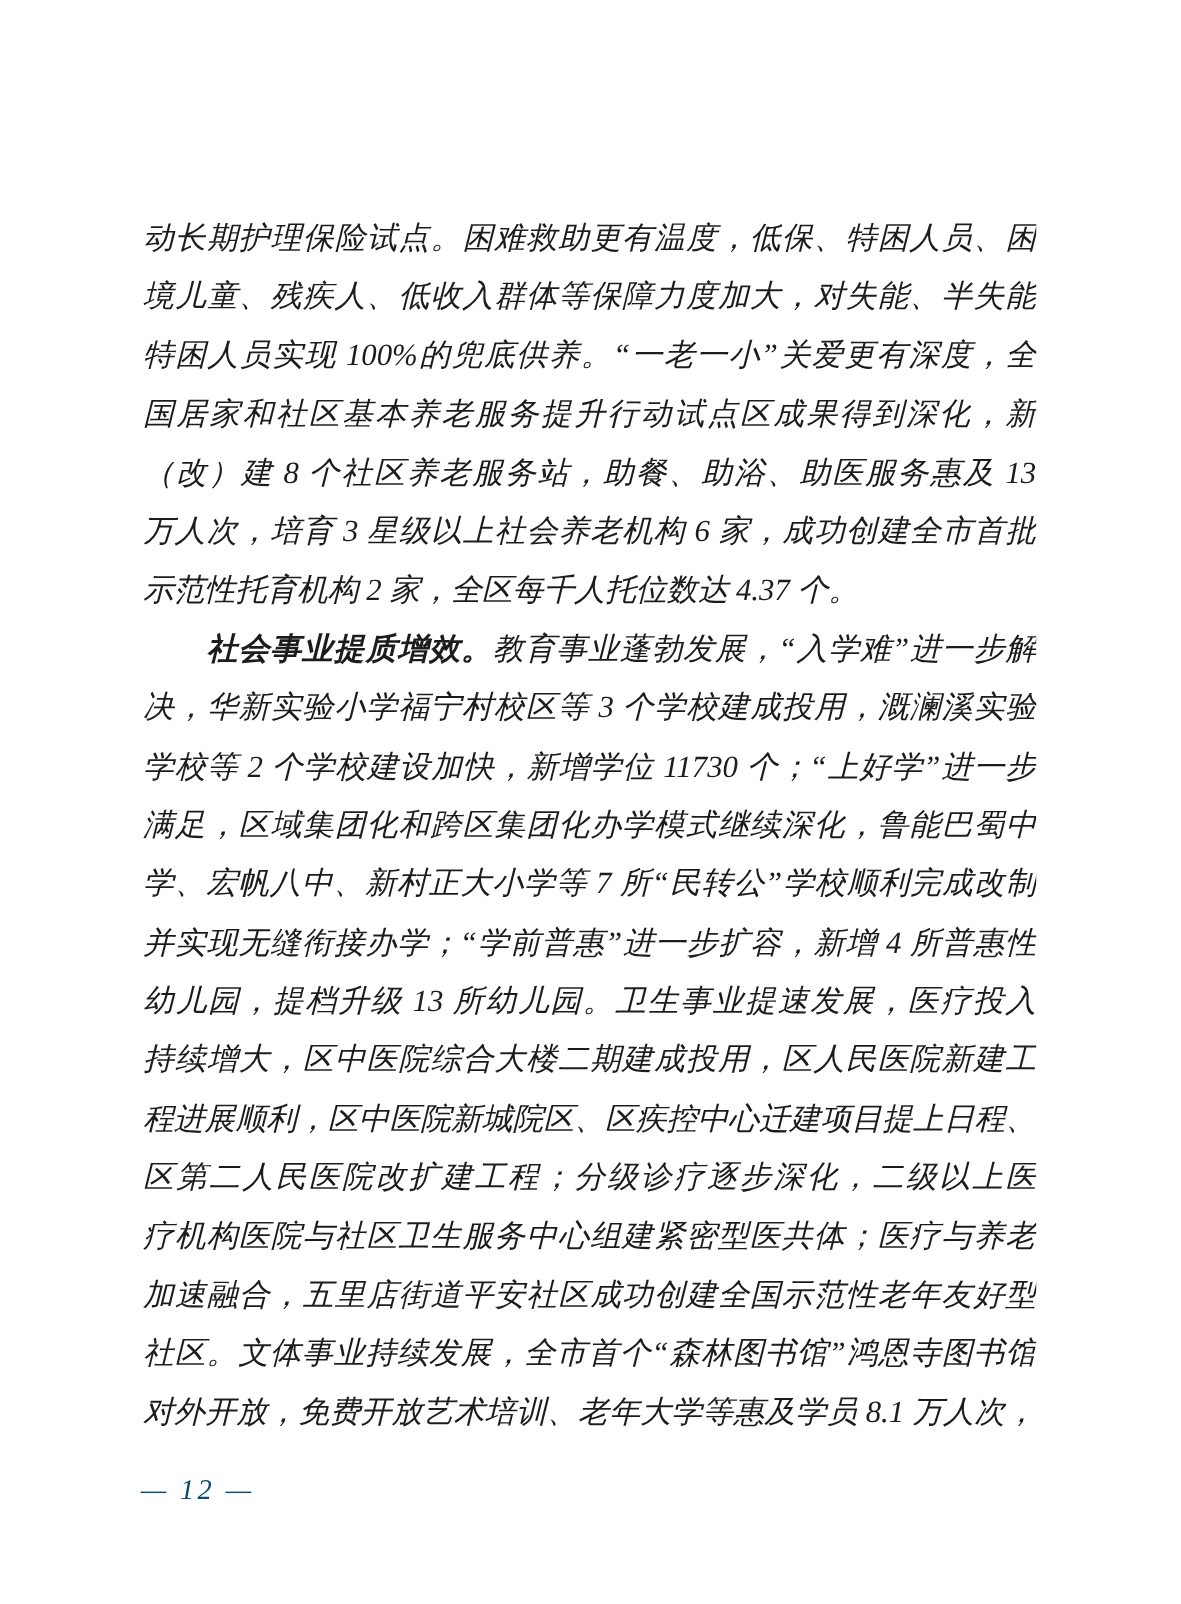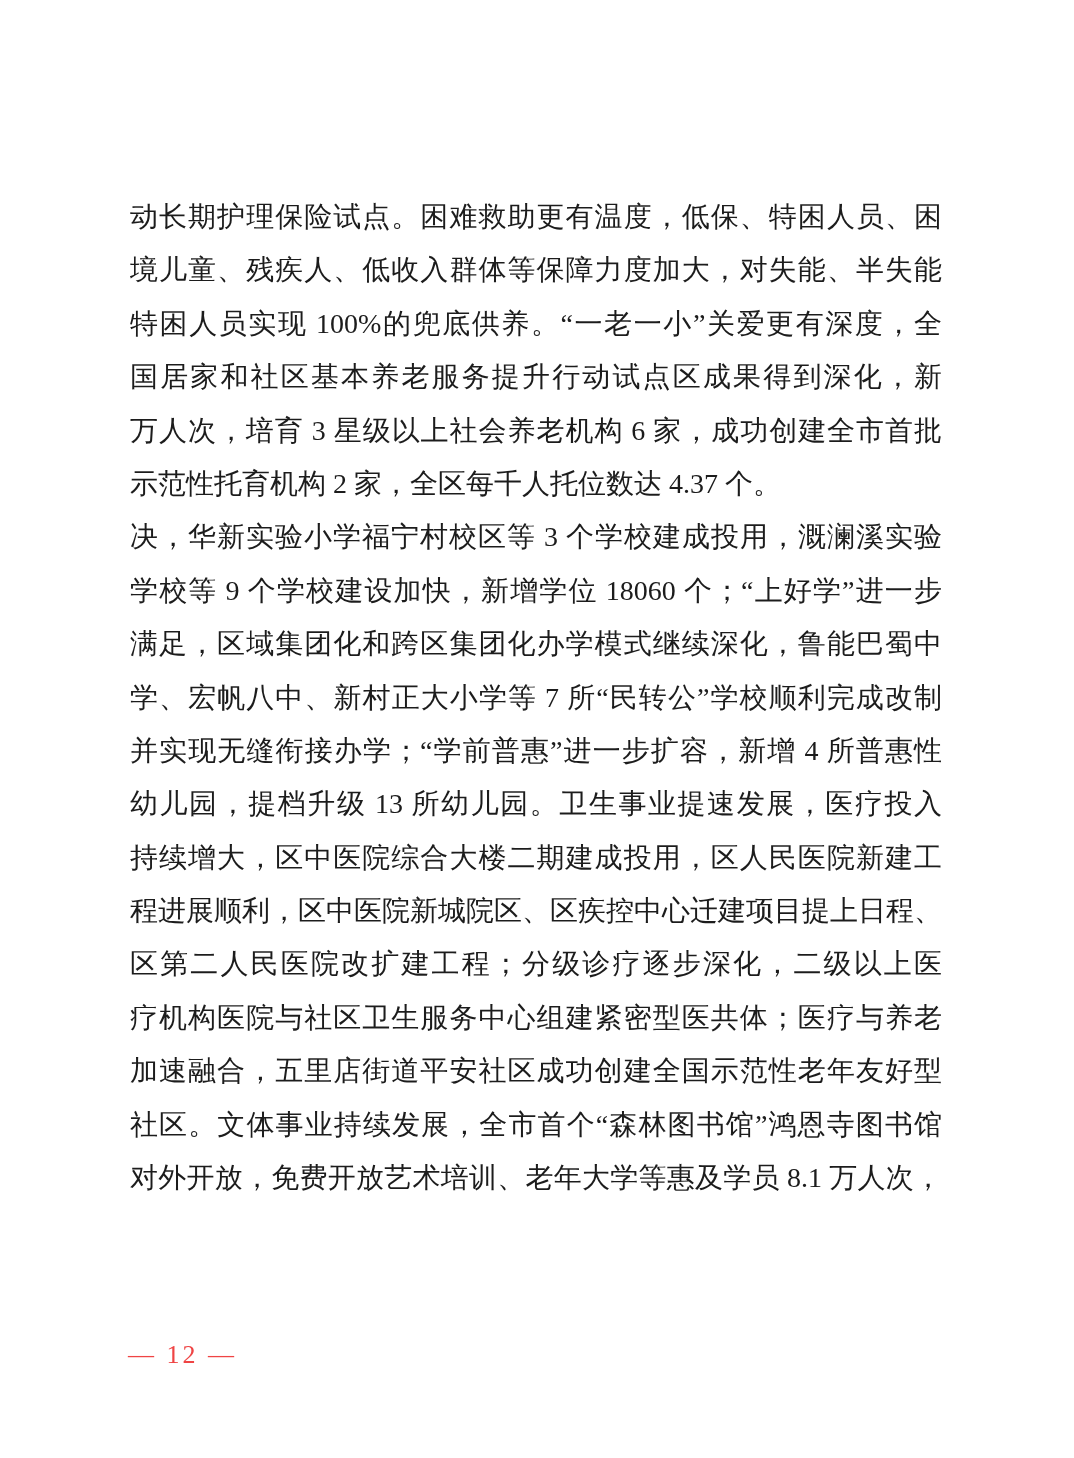--- a/index.html
+++ b/index.html
@@ -12,20 +12,21 @@
     height: 1458px;
     position: relative;
     font-family: "Liberation Serif", "DejaVu Serif", serif;
     color: #1c1c1c;
     overflow: hidden;
   }
   .page {
     position: absolute;
     inset: 0;
     background: #ffffff;
+    font-style: italic;
   }
   .doc-text {
     position: absolute;
     left: 130px;
     top: 190px;
     width: 812px;
     font-size: 28px;
     line-height: 53.4px;
     text-align: justify;
   }
@@ -45,36 +46,38 @@
   }
   .bold-head {
     font-weight: bold;
   }
   .footer {
     position: absolute;
     left: 128px;
     top: 1340px;
     font-size: 26px;
     letter-spacing: 3px;
-    color: #ef4444;
+    color: #0c4a6e;
   }
 </style>
 </head>
 <body>
 
 <div class="page">
   <div class="doc-text">
       <div class="line just">动长期护理保险试点。困难救助更有温度，低保、特困人员、困</div>
       <div class="line just">境儿童、残疾人、低收入群体等保障力度加大，对失能、半失能</div>
       <div class="line just">特困人员实现 100%的兜底供养。“一老一小”关爱更有深度，全</div>
       <div class="line just">国居家和社区基本养老服务提升行动试点区成果得到深化，新</div>
+      <div class="line just">（改）建 8 个社区养老服务站，助餐、助浴、助医服务惠及 13</div>
       <div class="line just">万人次，培育 3 星级以上社会养老机构 6 家，成功创建全市首批</div>
       <div class="line nojust">示范性托育机构 2 家，全区每千人托位数达 4.37 个。</div>
+      <div class="line just indent"><span class="bold-head">社会事业提质增效。</span>教育事业蓬勃发展，“入学难”进一步解</div>
       <div class="line just">决，华新实验小学福宁村校区等 3 个学校建成投用，溉澜溪实验</div>
-      <div class="line just">学校等 9 个学校建设加快，新增学位 18060 个；“上好学”进一步</div>
+      <div class="line just">学校等 2 个学校建设加快，新增学位 11730 个；“上好学”进一步</div>
       <div class="line just">满足，区域集团化和跨区集团化办学模式继续深化，鲁能巴蜀中</div>
       <div class="line just">学、宏帆八中、新村正大小学等 7 所“民转公”学校顺利完成改制</div>
       <div class="line just">并实现无缝衔接办学；“学前普惠”进一步扩容，新增 4 所普惠性</div>
       <div class="line just">幼儿园，提档升级 13 所幼儿园。卫生事业提速发展，医疗投入</div>
       <div class="line just">持续增大，区中医院综合大楼二期建成投用，区人民医院新建工</div>
       <div class="line just">程进展顺利，区中医院新城院区、区疾控中心迁建项目提上日程、</div>
       <div class="line just">区第二人民医院改扩建工程；分级诊疗逐步深化，二级以上医</div>
       <div class="line just">疗机构医院与社区卫生服务中心组建紧密型医共体；医疗与养老</div>
       <div class="line just">加速融合，五里店街道平安社区成功创建全国示范性老年友好型</div>
       <div class="line just">社区。文体事业持续发展，全市首个“森林图书馆”鸿恩寺图书馆</div>

